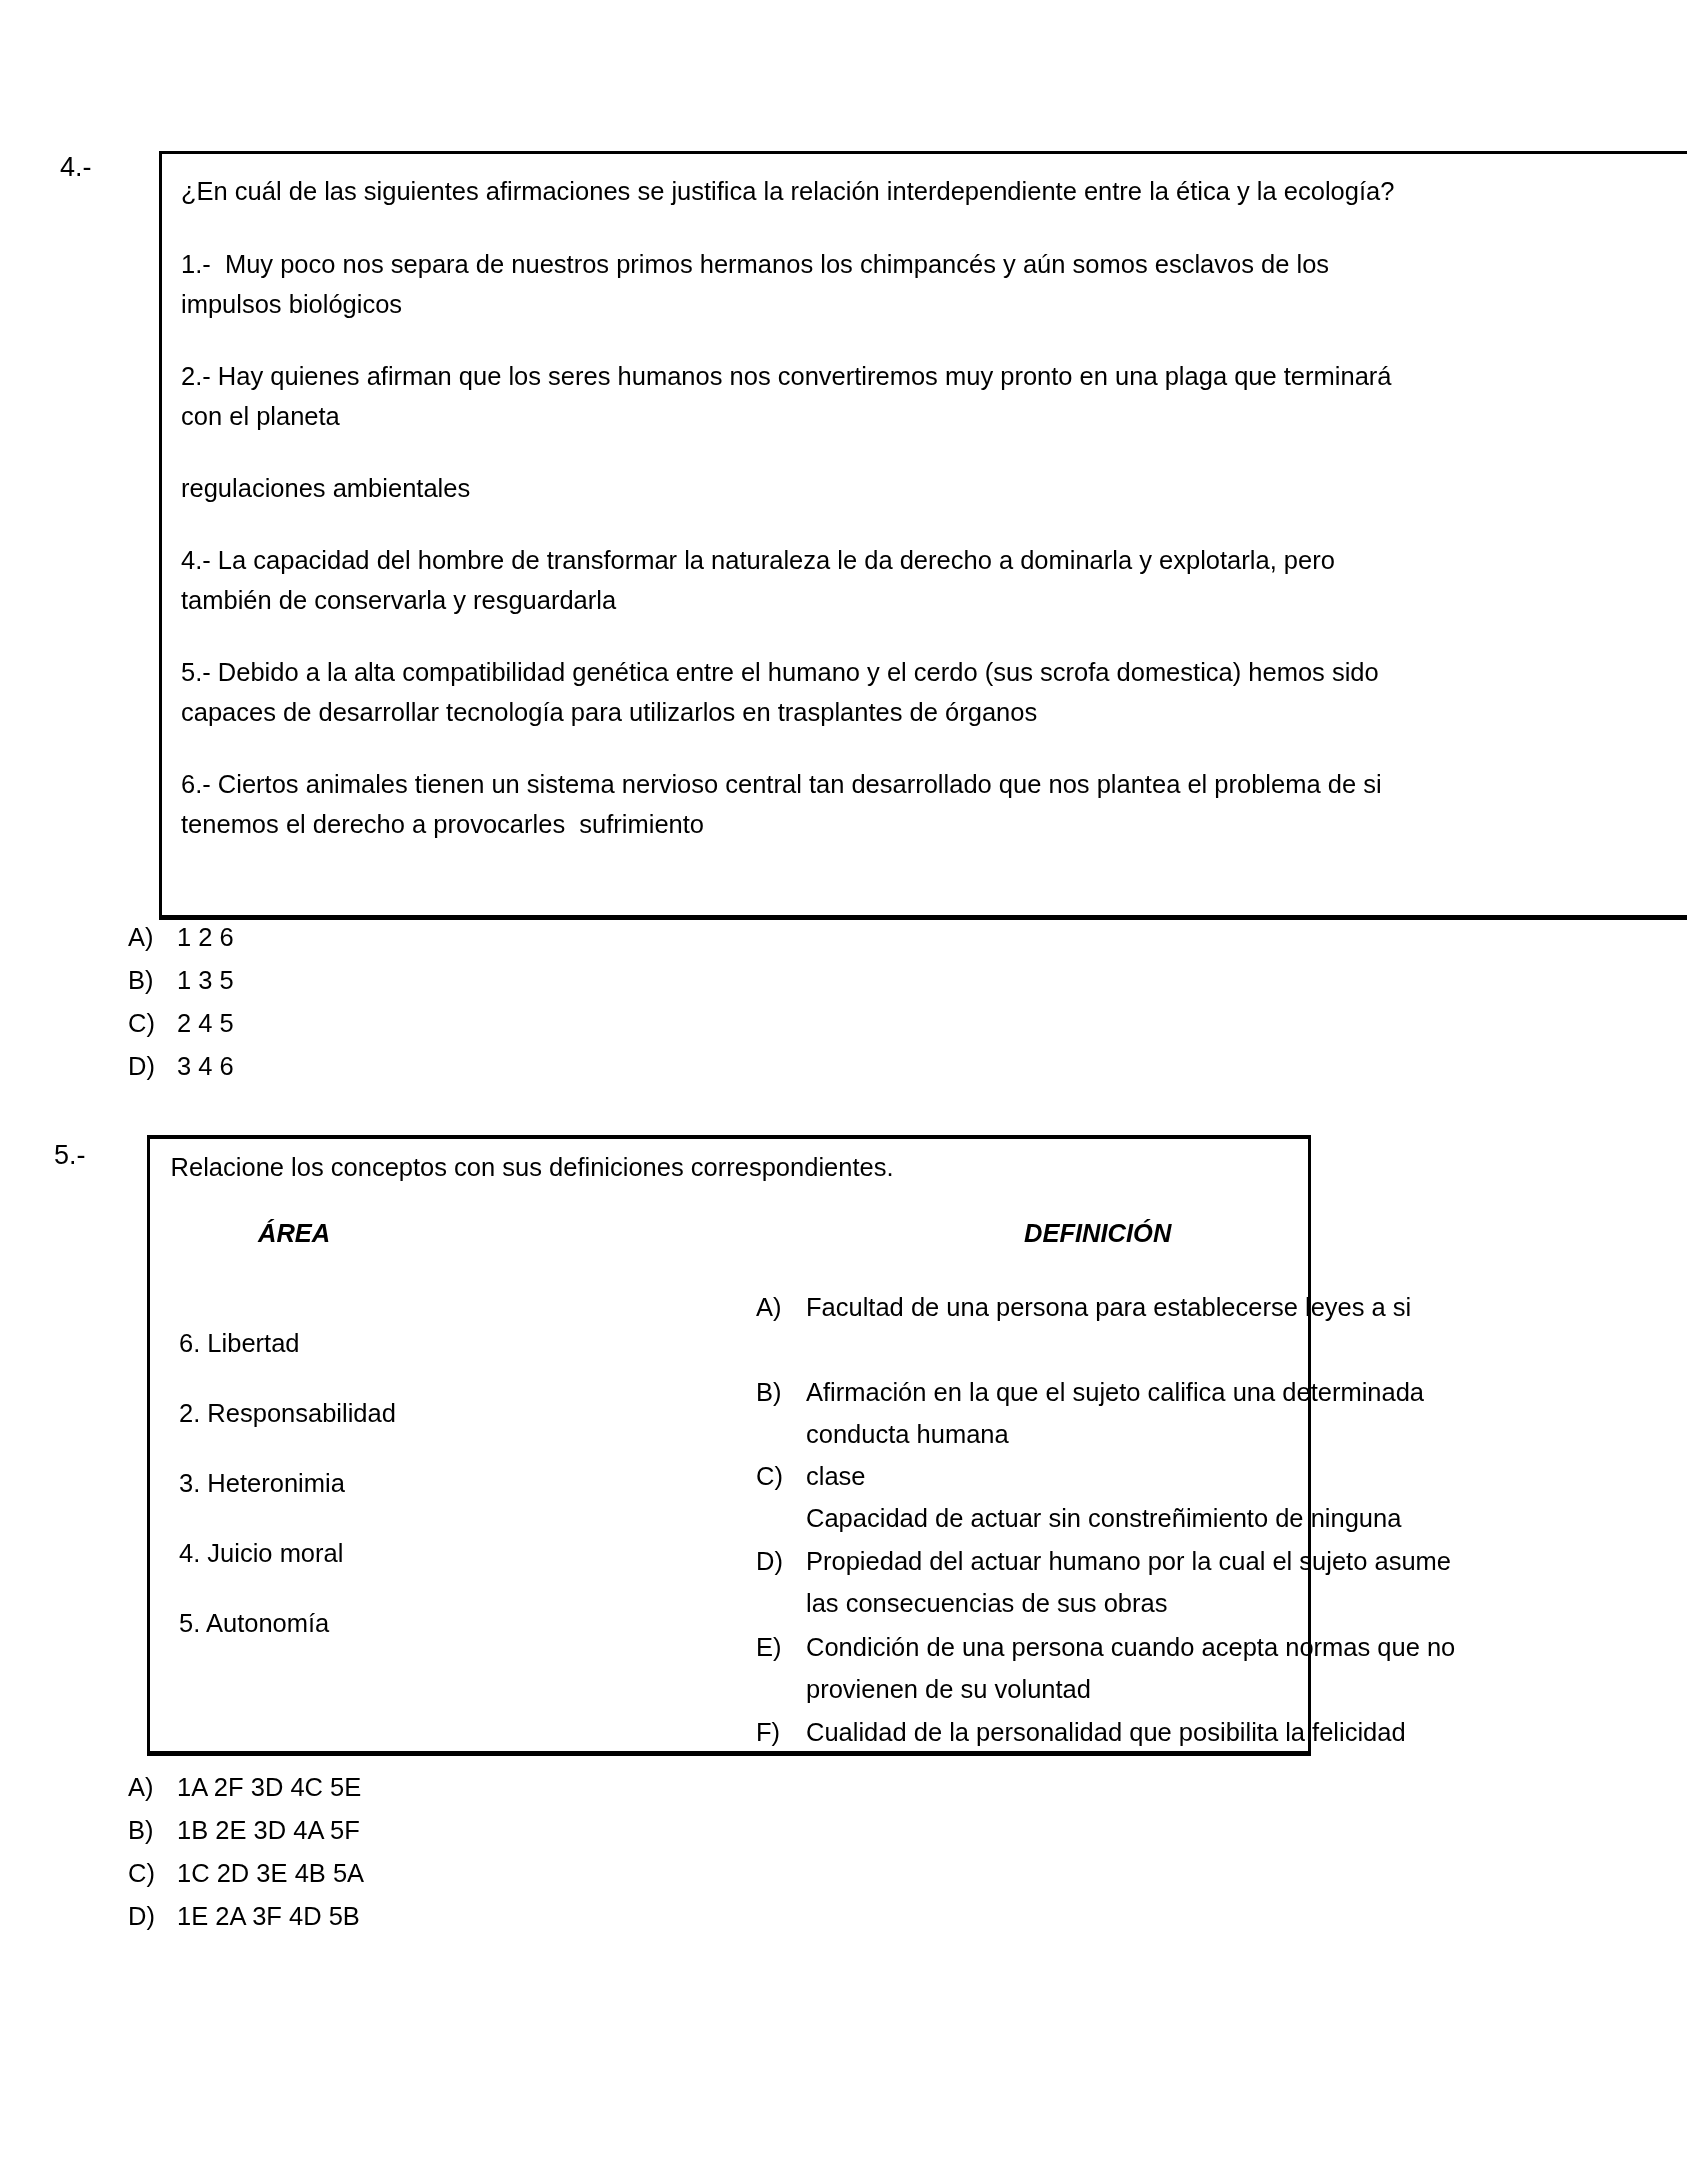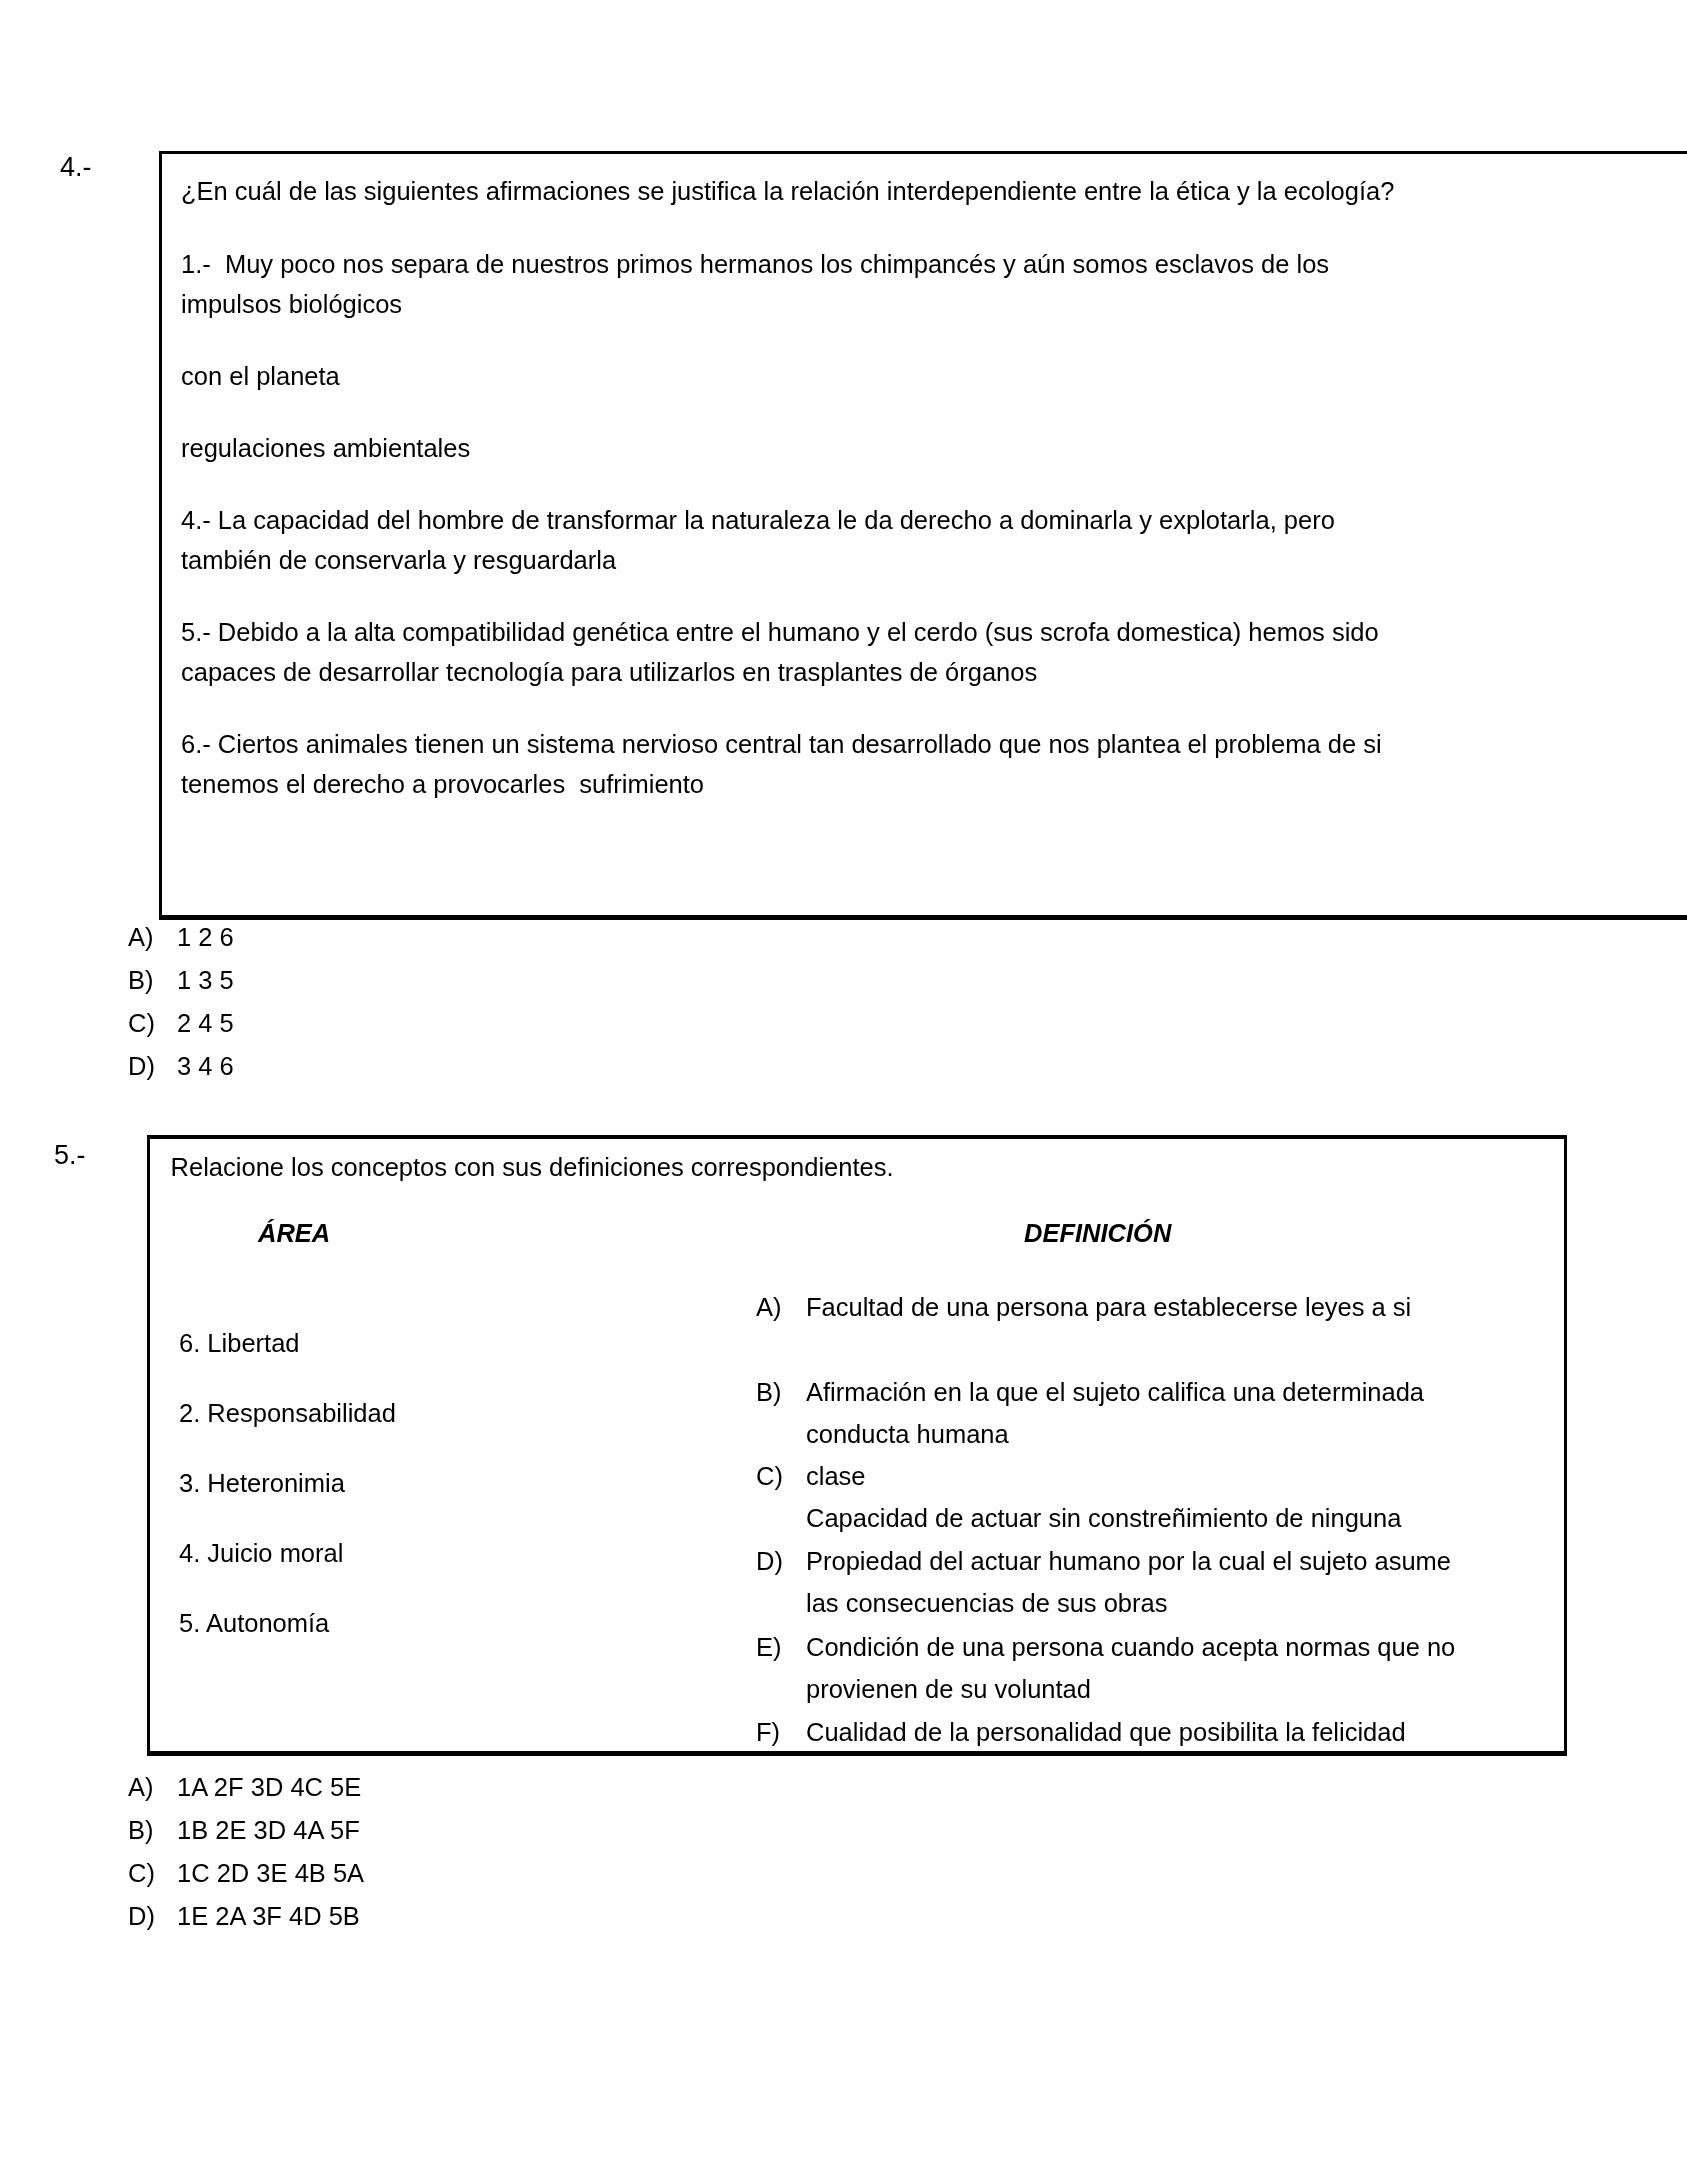--- a/index.html
+++ b/index.html
@@ -25,21 +25,21 @@
     border: 3.3px solid #000000;
     border-bottom-width: 5px;
   }
   #q4-box {
     left: 159px; top: 151px;
     width: 1544px; height: 769px;
     padding: 16.5px 15px 0 19px;
   }
   #q5-box {
     left: 147px; top: 1135px;
-    width: 1420px; height: 621px;
+    width: 1164px; height: 621px;
     border-top-width: 4.1px;
   }
   .para {
     margin: 0 0 33px 0;
     font-size: 25.5px;
     line-height: 40px;
   }
   .q4-item { margin-bottom: 32px; }
   .ln { display: block; white-space: pre; }
 
@@ -107,20 +107,21 @@
 
   <div class="qbox" id="q4-box">
     <p class="para">
       <span class="ln">¿En cuál de las siguientes afirmaciones se justifica la relación interdependiente entre la ética y la ecología?</span>
     </p>
     <p class="para q4-item">
       <span class="ln">1.-  Muy poco nos separa de nuestros primos hermanos los chimpancés y aún somos esclavos de los</span>
       <span class="ln">impulsos biológicos</span>
     </p>
     <p class="para q4-item">
+      <span class="ln">2.- Hay quienes afirman que los seres humanos nos convertiremos muy pronto en una plaga que terminará</span>
       <span class="ln">con el planeta</span>
     </p>
     <p class="para q4-item">
       <span class="ln">regulaciones ambientales</span>
     </p>
     <p class="para q4-item">
       <span class="ln">4.- La capacidad del hombre de transformar la naturaleza le da derecho a dominarla y explotarla, pero</span>
       <span class="ln">también de conservarla y resguardarla</span>
     </p>
     <p class="para q4-item">

